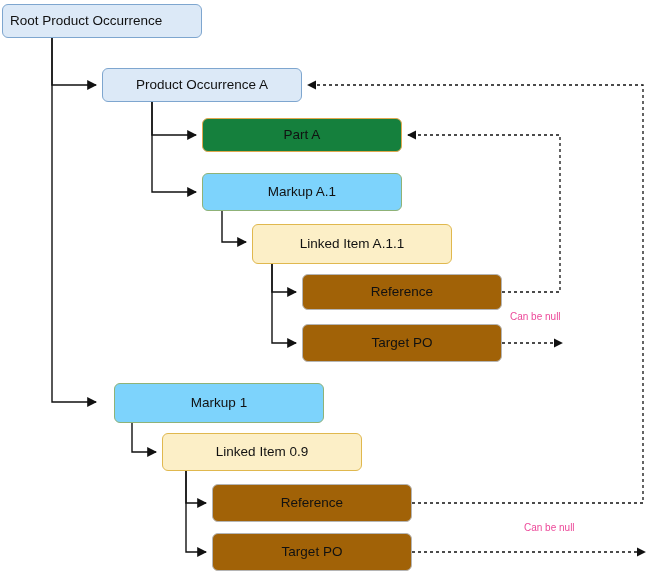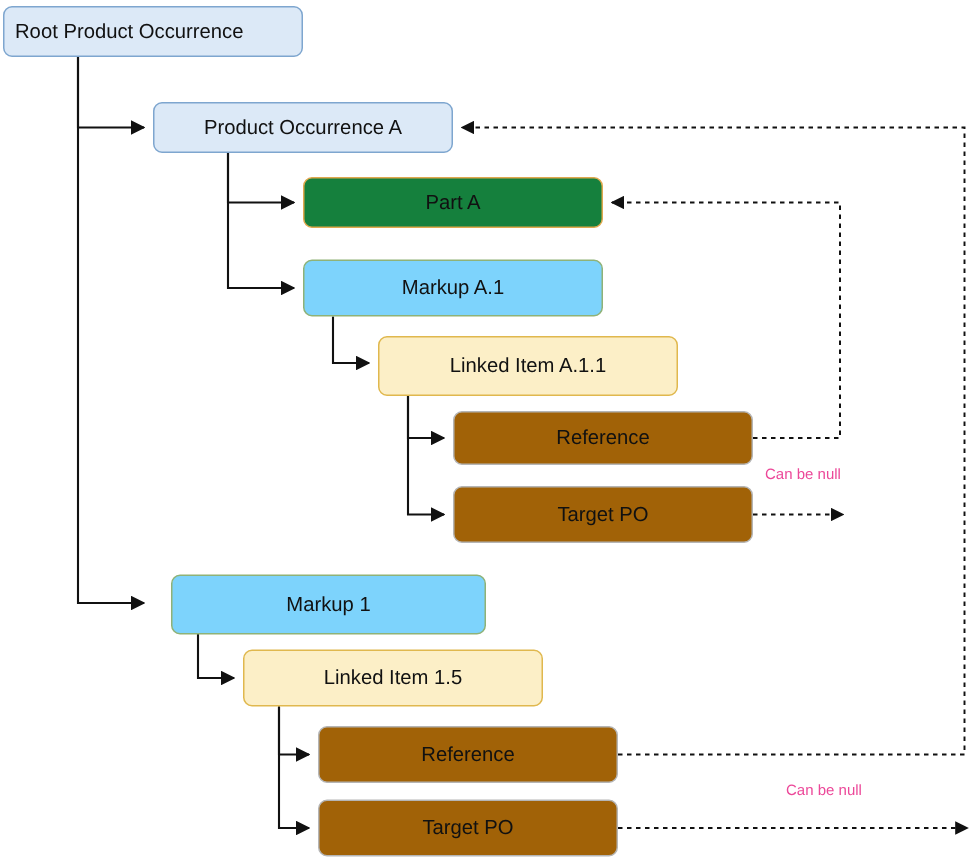--- a/index.html
+++ b/index.html
@@ -144,21 +144,21 @@
 
   <div class="node grey" style="left:302px; top:324px; width:200px; height:38px;">
     <span>Target PO</span>
   </div>
 
   <div class="node green" style="left:102px; top:383px; width:210px; height:40px;margin-left:12px;">
     <span>Markup 1</span>
   </div>
 
   <div class="node yellow" style="left:162px; top:433px; width:200px; height:38px;">
-    <span>Linked Item 1.5</span>
+    <span>Linked Item 0.9</span>
   </div>
 
   <div class="node grey" style="left:212px; top:484px; width:200px; height:38px;">
     <span>Reference</span>
   </div>
 
   <div class="node grey" style="left:212px; top:533px; width:200px; height:38px;">
     <span>Target PO</span>
   </div>
 

